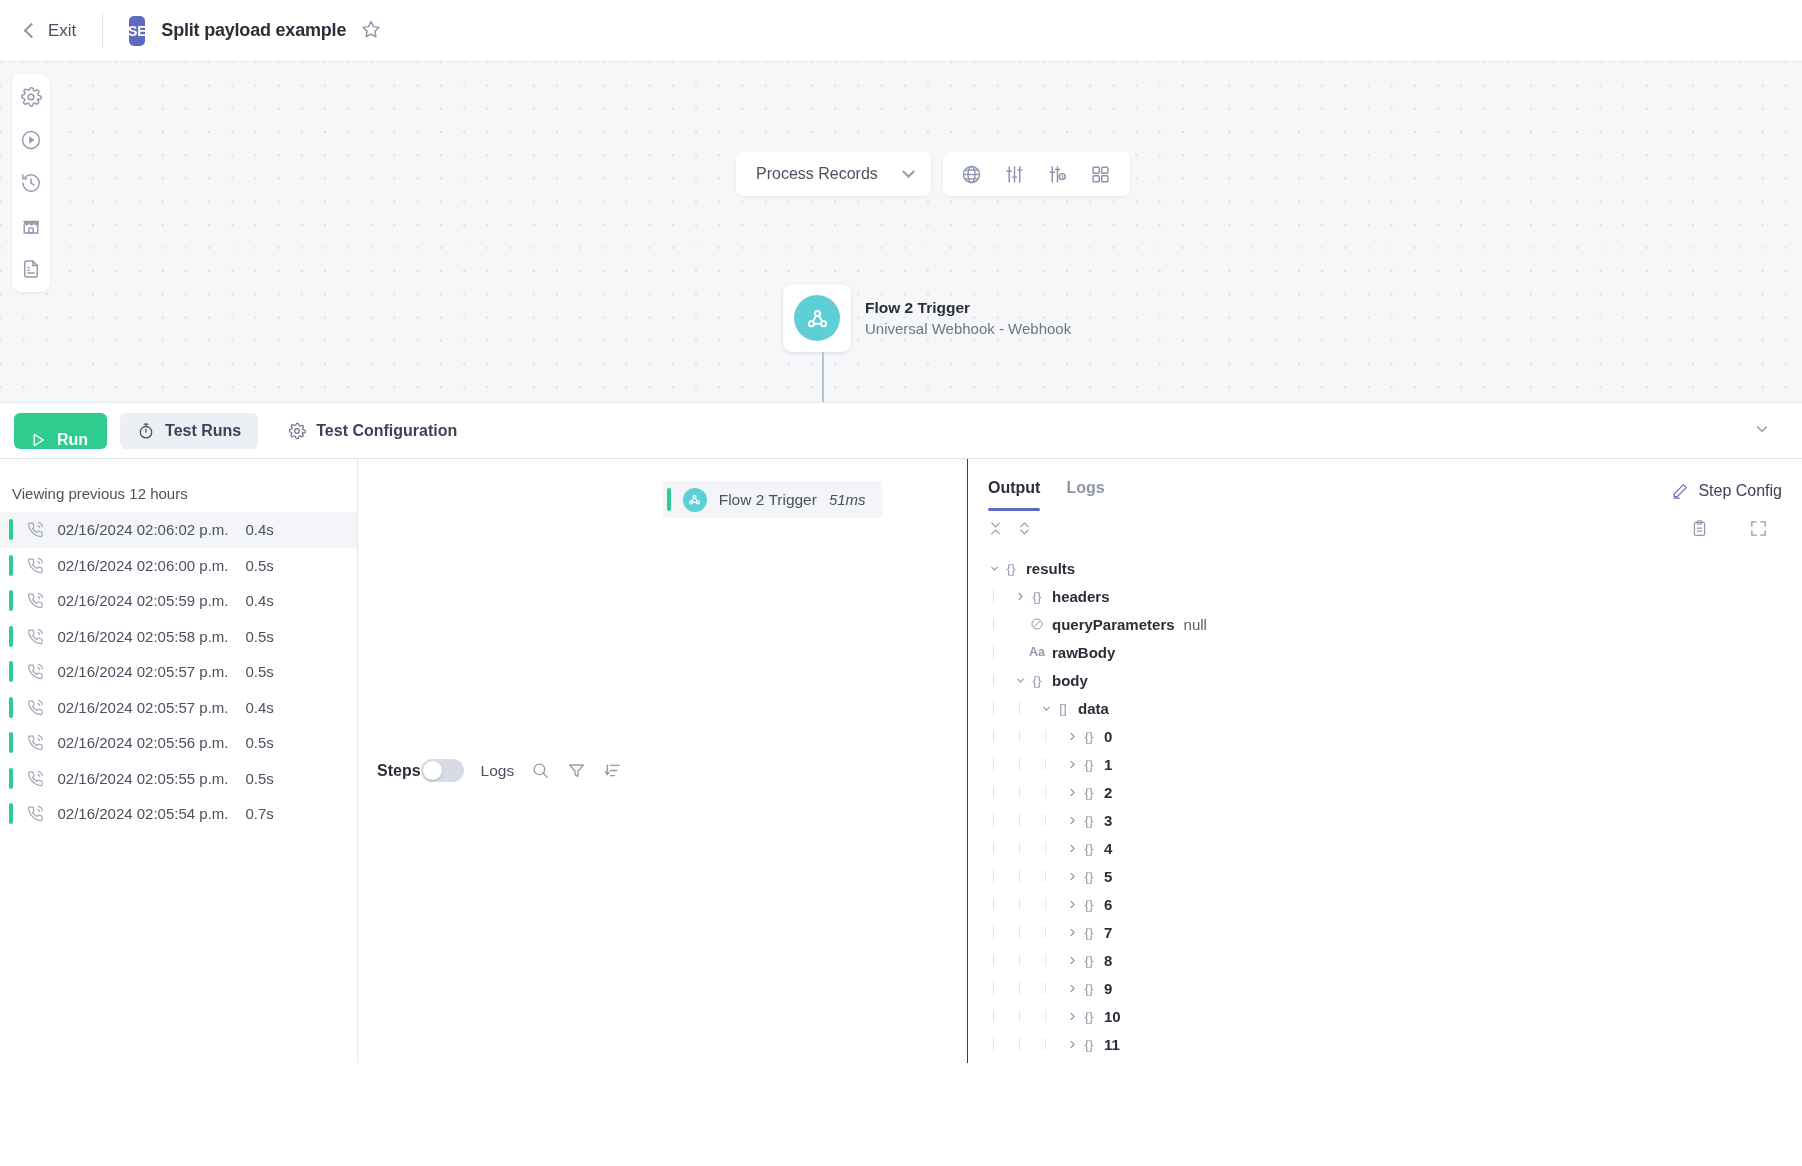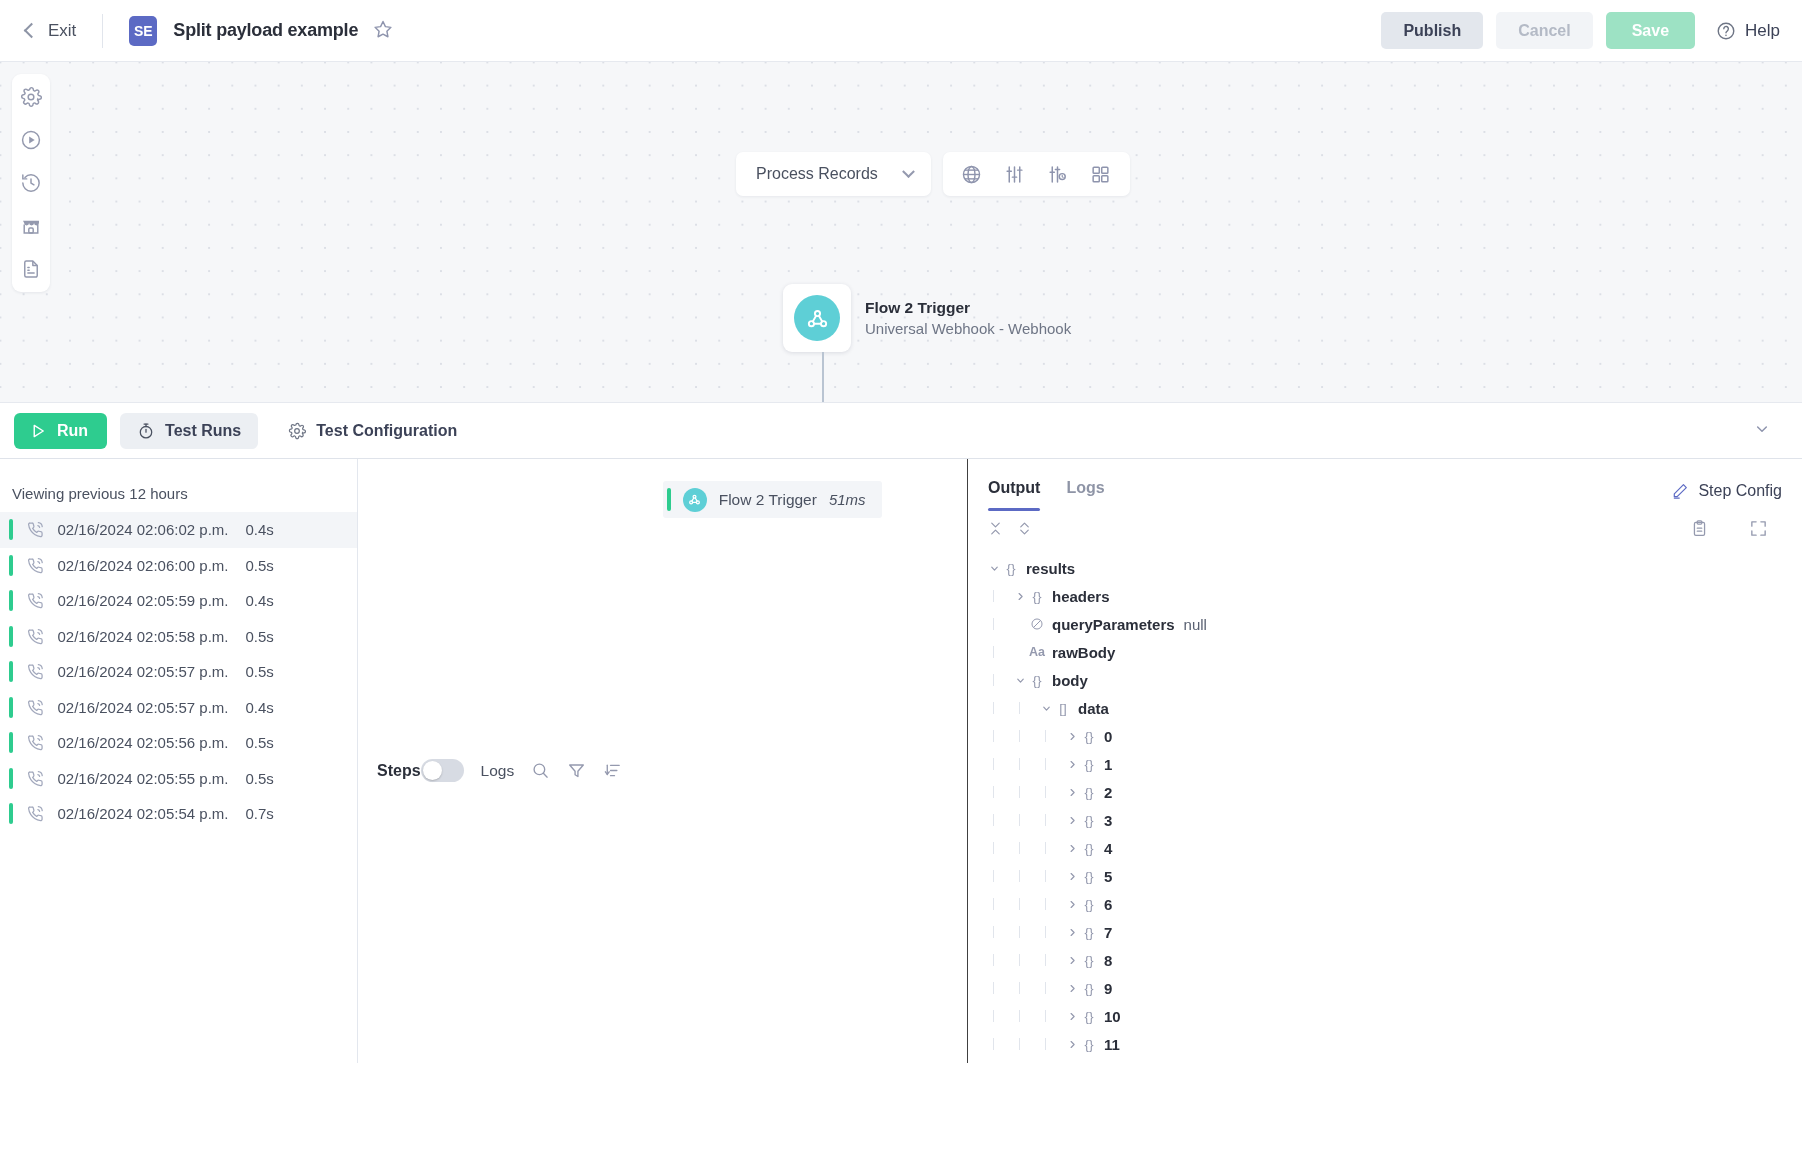--- a/index.html
+++ b/index.html
@@ -20,21 +20,21 @@
     position: relative;
   }
   .exit-btn {
     display: flex; align-items: center; gap: 11px;
     margin-left: 26px; cursor: pointer;
     color: #4a5160; font-size: 17px;
   }
   .chev-left { width: 11px; height: 11px; border-left: 2px solid #8e95a6; border-bottom: 2px solid #8e95a6; transform: rotate(45deg); }
   .vdiv { width: 1px; height: 34px; background: #e1e5ec; margin-left: 26px; }
   .app-badge {
-    width: 28px; height: 30px; border-radius: 5px;
+    width: 16px; height: 30px; border-radius: 5px;
     background: #5c6ac4; color: #fff;
     font-size: 14px; font-weight: bold;
     display: flex; align-items: center; justify-content: center;
     margin-left: 26px;
   }
   .app-title { margin-left: 16px; font-size: 18px; font-weight: bold; color: #2b2f3a; letter-spacing: -0.2px; }
   .star-icon { margin-left: 15px; cursor: pointer; }
   .topbar-right { margin-left: auto; display: flex; align-items: center; gap: 13px; margin-right: 22px; }
   .btn {
     border: none; border-radius: 5px; font-family: inherit;
@@ -99,21 +99,21 @@
   .node-sub { font-size: 15px; color: #6e7585; margin-top: 3px; }
   .connector { position: absolute; left: 816px; top: 290px; }
 
   
   .runbar {
     height: 56px; display: flex; align-items: center; gap: 13px;
     padding: 0 14px; border-bottom: 1px solid #dfe3ea; background: #fff;
   }
   .run-btn {
     background: #2ecc8f; color: #fff; border-radius: 6px; height: 36px;
-    display: flex; align-items: center; gap: 10px; padding: 0 19px 0 15px;
+    display: flex; align-items: flex-end; gap: 10px; padding: 0 19px 0 15px;
     font-size: 16px; font-weight: bold; cursor: pointer;
   }
   .pill {
     background: #eceff3; border-radius: 6px; height: 36px;
     display: flex; align-items: center; gap: 10px; padding: 0 17px;
     font-size: 16px; font-weight: bold; color: #3c4257; cursor: pointer;
   }
   .pill.ghost { background: transparent; }
   .runbar-chev { margin-left: auto; margin-right: 18px; cursor: pointer; }
 
@@ -186,33 +186,20 @@
     <span>Exit</span>
   </div>
   <div class="vdiv"></div>
   <div class="app-badge">SE</div>
   <div class="app-title">Split payload example</div>
   <span class="star-icon">
     <svg width="20" height="20" viewBox="0 0 24 24" fill="none" stroke="#8e94ad" stroke-width="1.7" stroke-linejoin="round">
         <polygon points="12,3 14.9,9.2 21.5,10 16.7,14.7 17.9,21.3 12,18.2 6.1,21.3 7.3,14.7 2.5,10 9.1,9.2"></polygon>
       </svg>
   </span>
-  <div class="topbar-right">
-    <button class="btn btn-publish">Publish</button>
-    <button class="btn btn-cancel">Cancel</button>
-    <button class="btn btn-save">Save</button>
-    <div class="help-btn">
-      <svg width="20" height="20" viewBox="0 0 24 24" fill="none" stroke="#6e7585" stroke-width="1.7">
-          <circle cx="12" cy="12" r="9.3"></circle>
-          <path d="M9.4 9.2a2.7 2.7 0 115.2 1c0 1.8-2.6 2.2-2.6 3.9" stroke-linecap="round"></path>
-          <circle cx="12" cy="17.2" r=".95" fill="#6e7585" stroke="none"></circle>
-        </svg>
-      <span>Help</span>
-    </div>
-  </div>
 </div>
 
 <div class="canvas">
 
   <div class="left-rail">
     <span class="rail-ico">
       <svg width="22" height="22" viewBox="0 0 24 24" fill="none" stroke="currentColor" stroke-width="1.6">
           <circle cx="12" cy="12" r="3.1"></circle>
           <path d="M19.3 14.4a1.6 1.6 0 00.33 1.77l.06.06a1.95 1.95 0 11-2.76 2.76l-.06-.06a1.6 1.6 0 00-1.77-.33 1.6 1.6 0 00-.97 1.47v.17a1.95 1.95 0 11-3.9 0v-.09a1.6 1.6 0 00-1.05-1.47 1.6 1.6 0 00-1.77.33l-.06.06a1.95 1.95 0 11-2.76-2.76l.06-.06a1.6 1.6 0 00.33-1.77 1.6 1.6 0 00-1.47-.97H3.8a1.95 1.95 0 110-3.9h.09a1.6 1.6 0 001.47-1.05 1.6 1.6 0 00-.33-1.77l-.06-.06a1.95 1.95 0 112.76-2.76l.06.06a1.6 1.6 0 001.77.33h.08A1.6 1.6 0 0010.6 3.9v-.17a1.95 1.95 0 113.9 0v.09a1.6 1.6 0 00.97 1.47 1.6 1.6 0 001.77-.33l.06-.06a1.95 1.95 0 112.76 2.76l-.06.06a1.6 1.6 0 00-.33 1.77v.08a1.6 1.6 0 001.47.97h.17a1.95 1.95 0 110 3.9h-.09a1.6 1.6 0 00-1.47.97z"></path>
         </svg>

